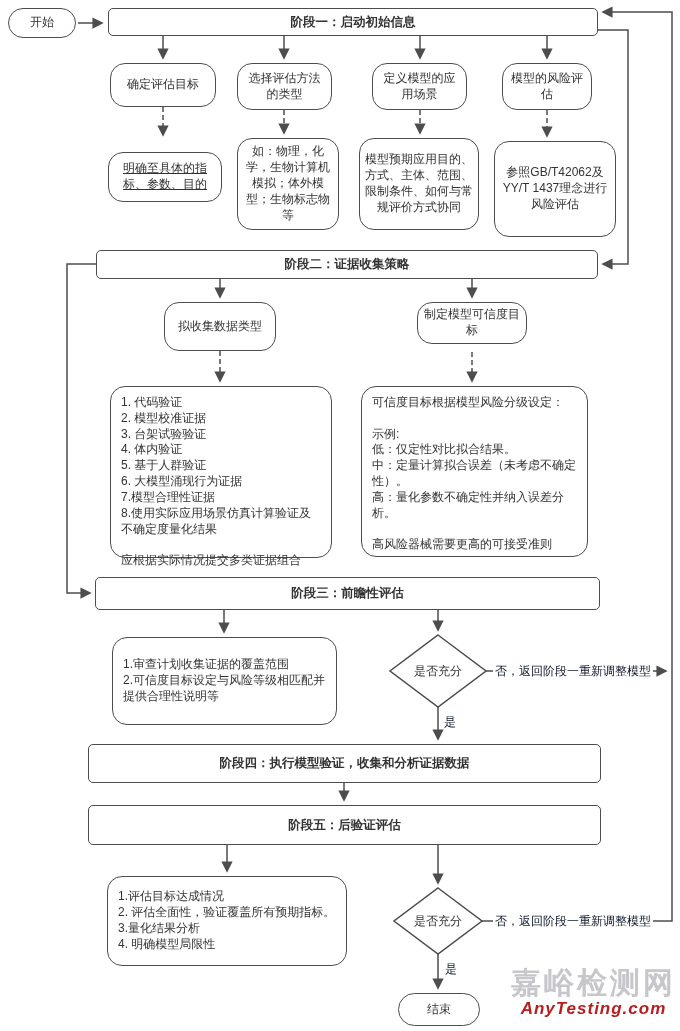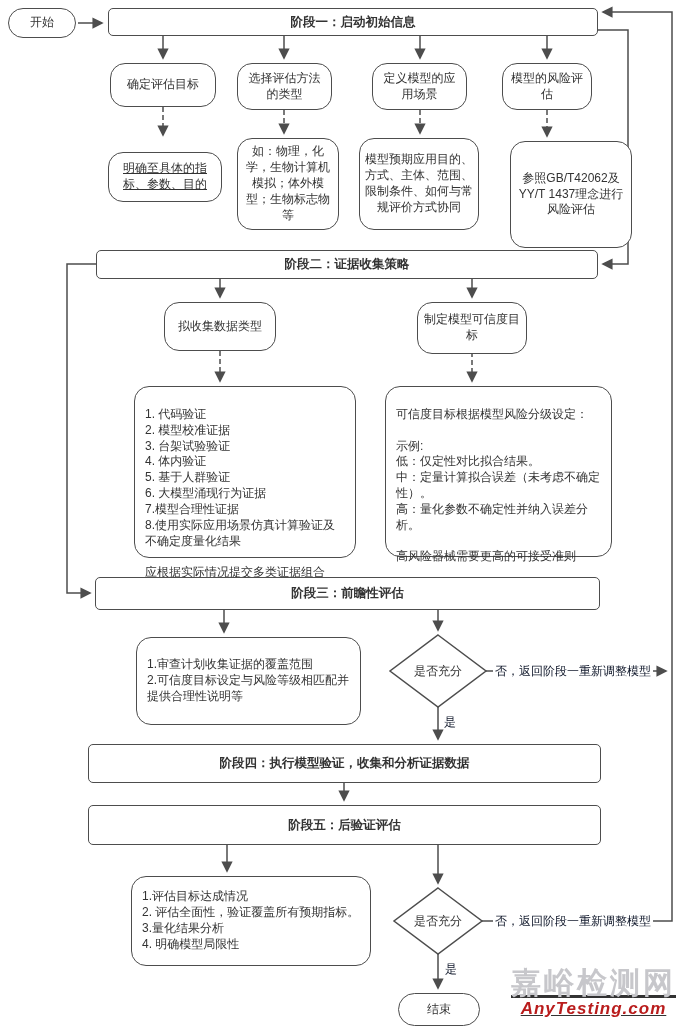--- a/index.html
+++ b/index.html
@@ -4,26 +4,26 @@
 <style>
   html,body{margin:0;padding:0;background:#fff;}
   .canvas{position:relative;width:680px;height:1031px;background:#fff;overflow:hidden;
     font-family:"Liberation Sans","DejaVu Sans",sans-serif;color:#333;}
   .wires{position:absolute;left:0;top:0;z-index:1;}
   .node{position:absolute;box-sizing:border-box;background:#fff;border:1.5px solid #4d4d4d;
     border-radius:15px;display:flex;align-items:center;justify-content:center;text-align:center;
     font-size:12px;line-height:1.32;padding:2px 5px;z-index:2;}
   .stadium{border-radius:17px;}
   .phase{border-radius:5px;font-size:12.5px;font-weight:bold;}
-  .leftlist{justify-content:flex-start;text-align:left;white-space:pre-line;padding:20px 10px;margin-left:24px;}
+  .leftlist{justify-content:flex-start;text-align:left;white-space:pre-line;padding:8px 10px;}
   .topalign{align-items:flex-start;}
   .branch-label{position:absolute;z-index:3;background:#fff;font-size:12px;color:#0f172a;
     padding:0 2px;white-space:nowrap;line-height:1.2;}
   .dia-label{position:absolute;z-index:3;font-size:12px;color:#333;text-align:center;line-height:1.2;}
-  .watermark{position:absolute;right:4px;top:966px;text-align:center;z-index:0;user-select:none;text-decoration:underline;}
+  .watermark{position:absolute;right:4px;top:966px;text-align:center;z-index:0;user-select:none;}
   .wm1{font-size:30px;font-weight:bold;color:#c7c7cb;letter-spacing:3px;line-height:1.1;}
   .wm2{font-size:17px;font-style:italic;font-weight:bold;color:#b91c1c;letter-spacing:1px;}
 </style>
 </head>
 <body>
 
 <div class="canvas">
 
   <svg class="wires" width="680" height="1031" viewBox="0 0 680 1031">
     <defs>
@@ -87,26 +87,26 @@
   <div class="node phase" style="left:108px;top:8px;width:490px;height:28px;">阶段一：启动初始信息</div>
 
   <div class="node" style="left:110px;top:63px;width:106px;height:44px;">确定评估目标</div>
   <div class="node" style="left:237px;top:63px;width:95px;height:47px;">选择评估方法的类型</div>
   <div class="node" style="left:372px;top:63px;width:95px;height:47px;">定义模型的应用场景</div>
   <div class="node" style="left:502px;top:63px;width:90px;height:47px;">模型的风险评估</div>
 
   <div class="node" style="left:108px;top:152px;width:114px;height:50px;text-decoration:underline;">明确至具体的指标、参数、目的</div>
   <div class="node" style="left:237px;top:138px;width:102px;height:92px;">如：物理，化学，生物计算机模拟；体外模型；生物标志物等</div>
   <div class="node" style="left:359px;top:138px;width:120px;height:92px;">模型预期应用目的、方式、主体、范围、限制条件、如何与常规评价方式协同</div>
-  <div class="node" style="left:510px;top:141px;width:122px;height:107px;">参照GB/T42062及YY/T 1437理念进行风险评估</div>
+  <div class="node" style="left:494px;top:141px;width:122px;height:96px;">参照GB/T42062及YY/T 1437理念进行风险评估</div>
 
   <div class="node phase" style="left:96px;top:250px;width:502px;height:29px;">阶段二：证据收集策略</div>
 
   <div class="node" style="left:164px;top:302px;width:112px;height:49px;">拟收集数据类型</div>
-  <div class="node" style="left:417px;top:302px;width:110px;height:52px;">制定模型可信度目标</div>
+  <div class="node" style="left:417px;top:302px;width:110px;height:42px;">制定模型可信度目标</div>
 
   <div class="node leftlist topalign" style="left:110px;top:386px;width:222px;height:172px;">1. 代码验证
 2. 模型校准证据
 3. 台架试验验证
 4. 体内验证
 5. 基于人群验证
 6. 大模型涌现行为证据
 7.模型合理性证据
 8.使用实际应用场景仿真计算验证及不确定度量化结果
 

